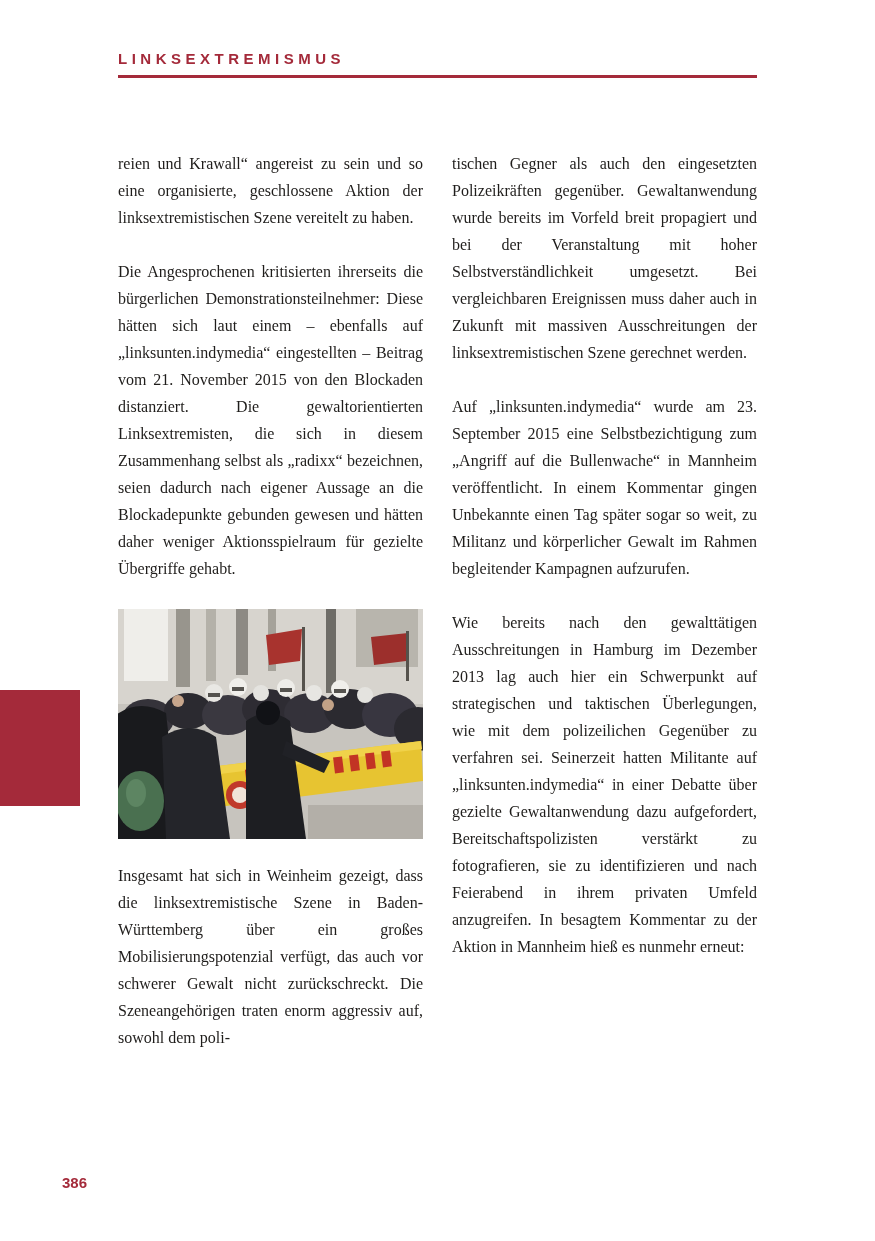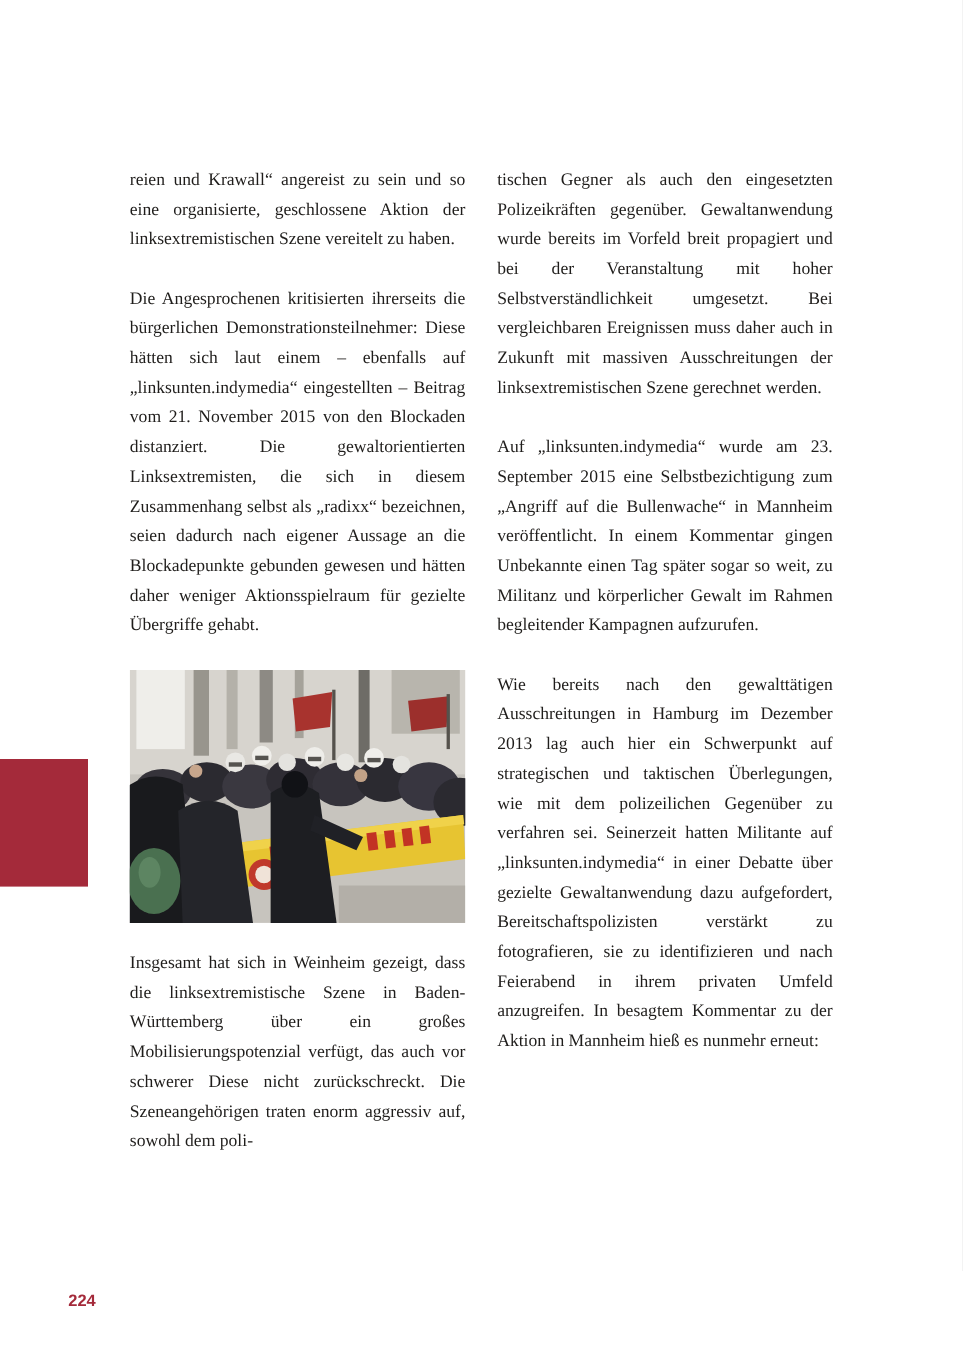--- a/index.html
+++ b/index.html
@@ -48,20 +48,24 @@
     font-family:"Liberation Sans", sans-serif;
     font-weight:bold; font-size:15px;
     color:var(--accent,#a42a3a);
   }
 </style>
 </head>
 <body>
 
 <div class="page">
 
+  <div class="header-block">
+    <h1 class="chapter-header">LINKSEXTREMISMUS</h1>
+    <div class="header-rule"></div>
+  </div>
 
   <div class="edge-tab"></div>
 
   <main class="columns">
 
     <section class="col">
       <p>reien und Krawall“ angereist zu sein und so eine organisierte, geschlossene Aktion der linksextremistischen Szene vereitelt zu haben.</p>
       <p>Die Angesprochenen kritisierten ihrerseits die bürgerlichen Demonstrationsteilnehmer: Diese hätten sich laut einem – ebenfalls auf „linksunten.indymedia“ eingestellten – Beitrag vom 21. November 2015 von den Blockaden distanziert. Die gewaltorientierten Linksextremisten, die sich in diesem Zusammenhang selbst als „radixx“ bezeichnen, seien dadurch nach eigener Aussage an die Blockadepunkte gebunden gewesen und hätten daher weniger Aktionsspielraum für gezielte Übergriffe gehabt.</p>
 
       <figure class="photo-figure">
@@ -128,26 +132,26 @@
 
           <path d="M168,132 L212,152 L206,164 L164,146 Z" fill="#202126"></path>
 
           <ellipse cx="22" cy="192" rx="24" ry="30" fill="#4a7050"></ellipse>
           <ellipse cx="18" cy="184" rx="10" ry="14" fill="#5d8562"></ellipse>
 
           <rect x="190" y="196" width="115" height="34" fill="#b3afa8"></rect>
         </svg>
       </figure>
 
-      <p>Insgesamt hat sich in Weinheim gezeigt, dass die linksextremistische Szene in Baden-Württemberg über ein großes Mobilisierungspotenzial verfügt, das auch vor schwerer Diese nicht zurückschreckt. Die Szeneangehörigen traten enorm aggressiv auf, sowohl dem poli-</p>
+      <p>Insgesamt hat sich in Weinheim gezeigt, dass die linksextremistische Szene in Baden-Württemberg über ein großes Mobilisierungspotenzial verfügt, das auch vor schwerer Gewalt nicht zurückschreckt. Die Szeneangehörigen traten enorm aggressiv auf, sowohl dem poli-</p>
     </section>
 
     <section class="col">
       <p>tischen Gegner als auch den eingesetzten Polizeikräften gegenüber. Gewaltanwendung wurde bereits im Vorfeld breit propagiert und bei der Veranstaltung mit hoher Selbstverständlichkeit umgesetzt. Bei vergleichbaren Ereignissen muss daher auch in Zukunft mit massiven Ausschreitungen der linksextremistischen Szene gerechnet werden.</p>
       <p>Auf „linksunten.indymedia“ wurde am 23. September 2015 eine Selbstbezichtigung zum „Angriff auf die Bullenwache“ in Mannheim veröffentlicht. In einem Kommentar gingen Unbekannte einen Tag später sogar so weit, zu Militanz und körperlicher Gewalt im Rahmen begleitender Kampagnen aufzurufen.</p>
       <p>Wie bereits nach den gewalttätigen Ausschreitungen in Hamburg im Dezember 2013 lag auch hier ein Schwerpunkt auf strategischen und taktischen Überlegungen, wie mit dem polizeilichen Gegenüber zu verfahren sei. Seinerzeit hatten Militante auf „linksunten.indymedia“ in einer Debatte über gezielte Gewaltanwendung dazu aufgefordert, Bereitschaftspolizisten verstärkt zu fotografieren, sie zu identifizieren und nach Feierabend in ihrem privaten Umfeld anzugreifen. In besagtem Kommentar zu der Aktion in Mannheim hieß es nunmehr erneut:</p>
     </section>
 
   </main>
 
-  <span class="page-number">224</span>
+  <span class="page-number">386</span>
 
 </div>
 
 </body></html>

